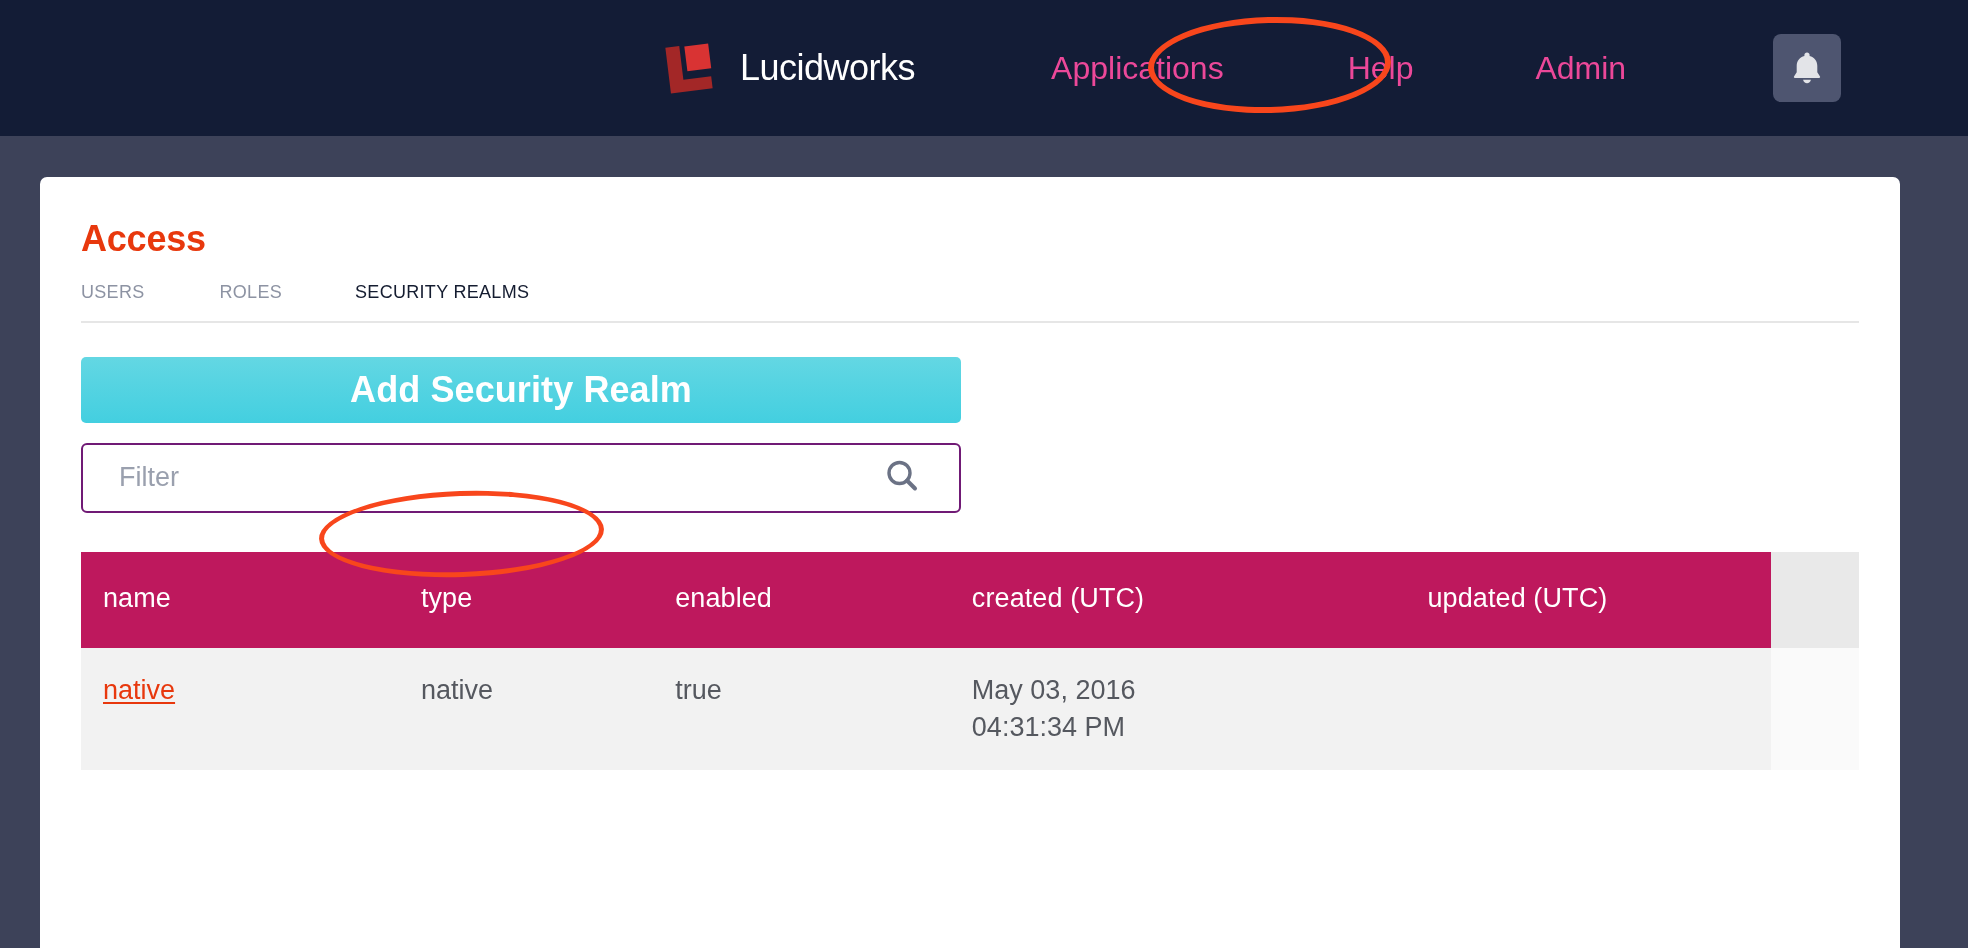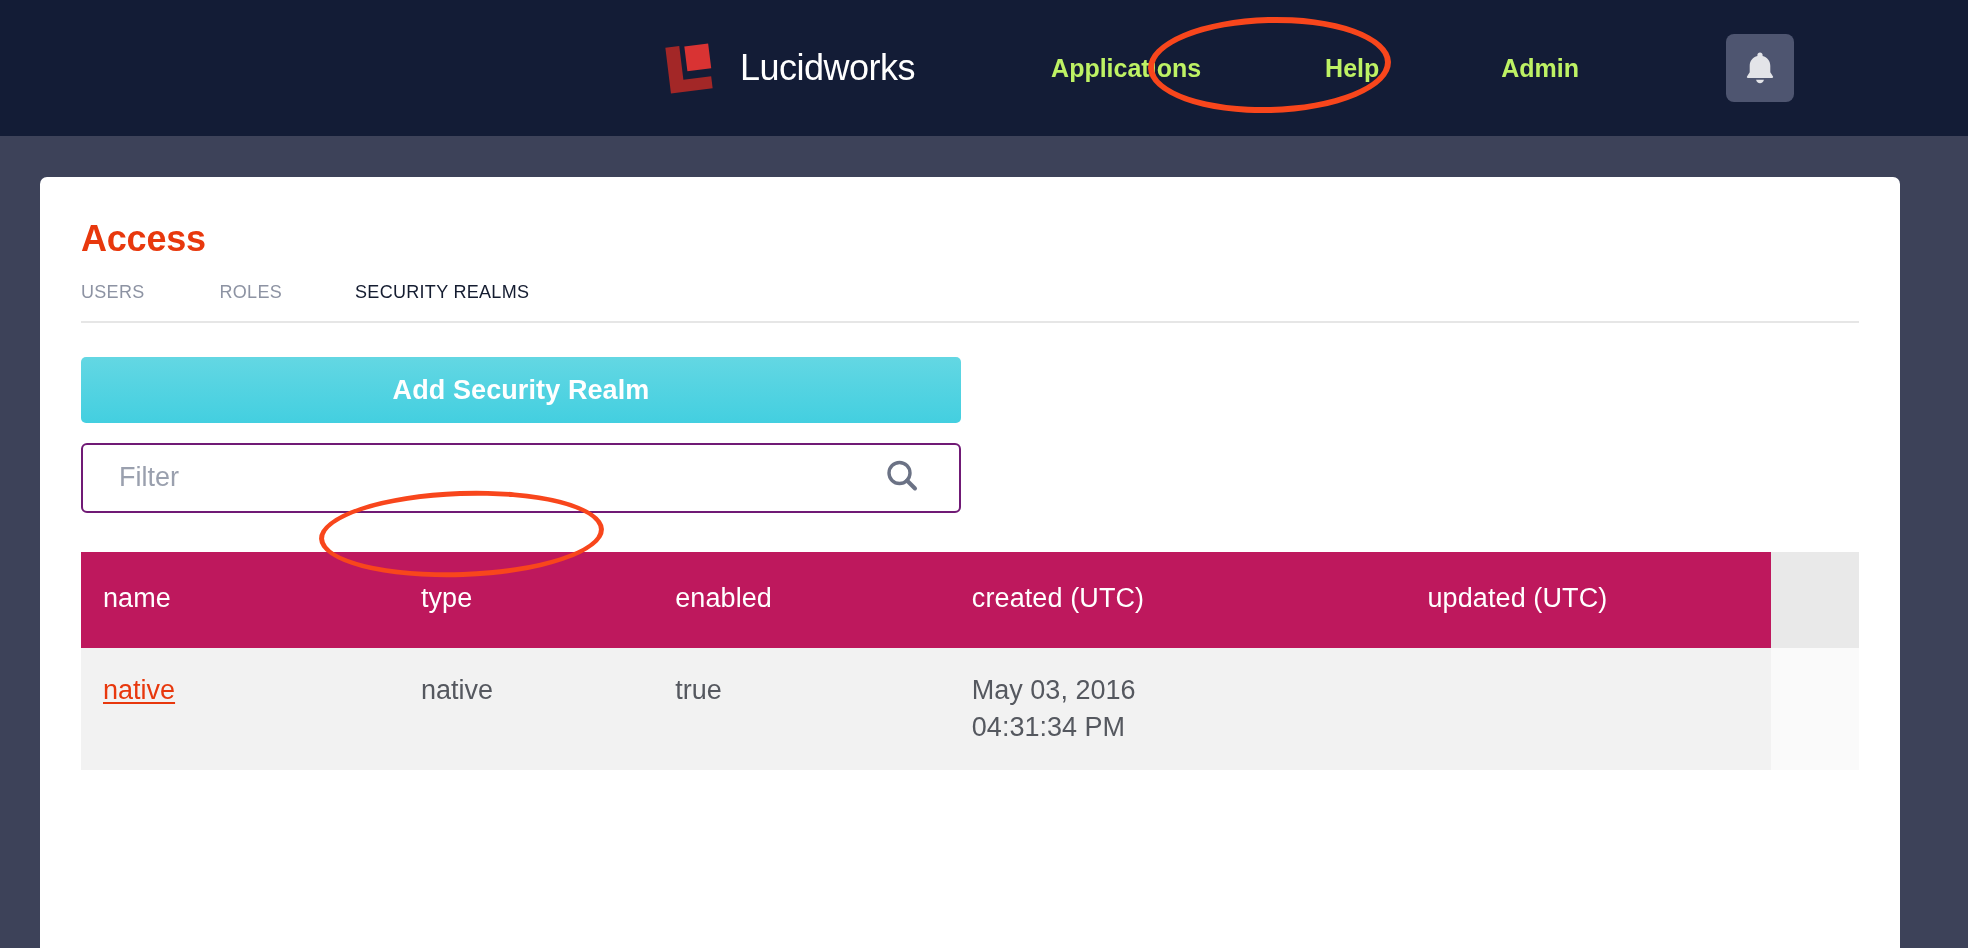--- a/index.html
+++ b/index.html
@@ -54,23 +54,23 @@
     line-height: 1;
     white-space: nowrap;
   }
   .nav-links {
     display: flex;
     align-items: center;
     margin-left: 136px;
     gap: 0;
   }
   .nav-link {
-    color: #bef264;
-    font-size: 25px;
-    font-weight: 700;
+    color: #ec4899;
+    font-size: 32px;
+    font-weight: 400;
     text-decoration: none;
     white-space: nowrap;
     cursor: pointer;
     line-height: 1;
   }
   .nav-link.applications { margin-right: 124px; }
   .nav-link.help { margin-right: 122px; }
   .nav-link.admin { margin-right: 0; }
 
   .bell-button {
@@ -168,21 +168,21 @@
   .add-button {
     display: block;
     width: 880px;
     height: 66px;
     margin-top: 34px;
     border: none;
     border-radius: 5px;
     background: linear-gradient(180deg, #63d7e3 0%, #43cfe0 100%);
     color: #ffffff;
     font-family: "Liberation Sans", sans-serif;
-    font-size: 27px;
+    font-size: 36px;
     font-weight: bold;
     letter-spacing: 0.1px;
     cursor: pointer;
     line-height: 66px;
     padding: 0;
     text-align: center;
   }
 
   
   .filter-wrap {

